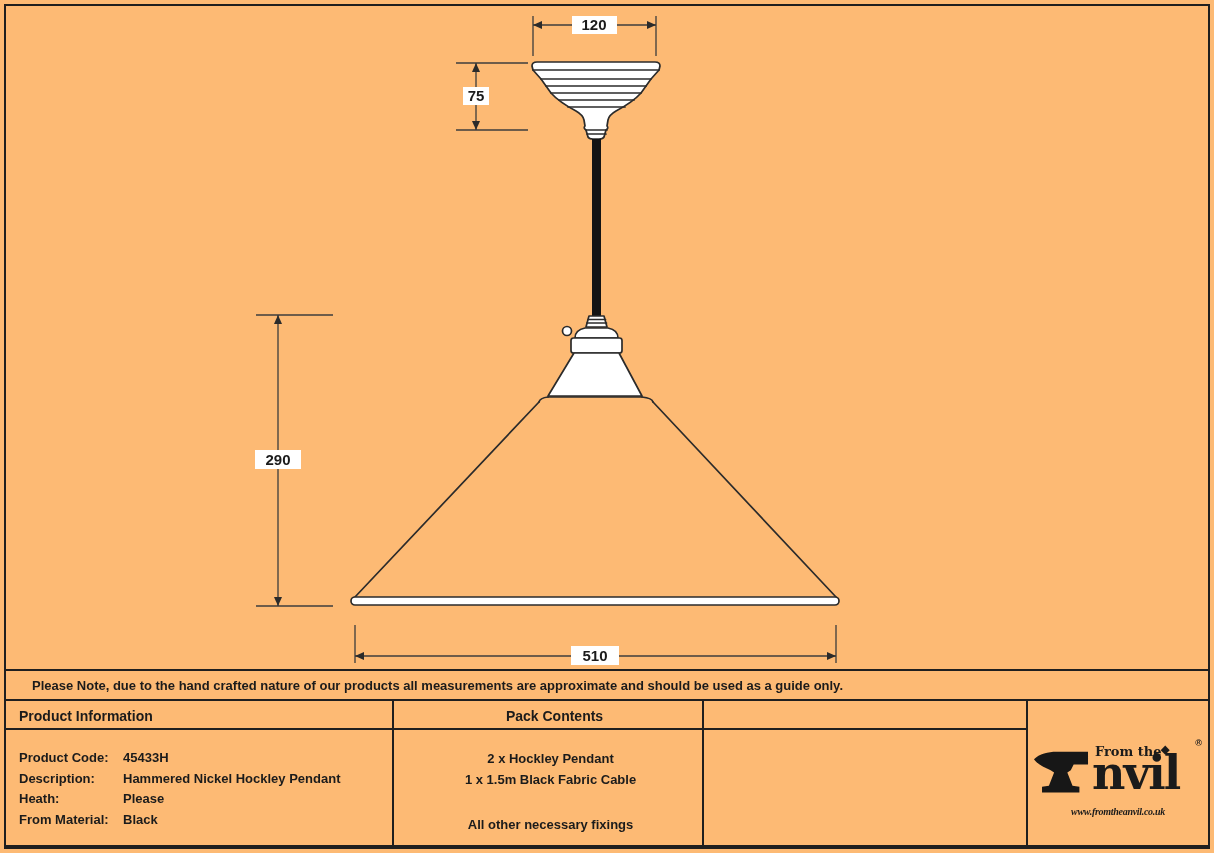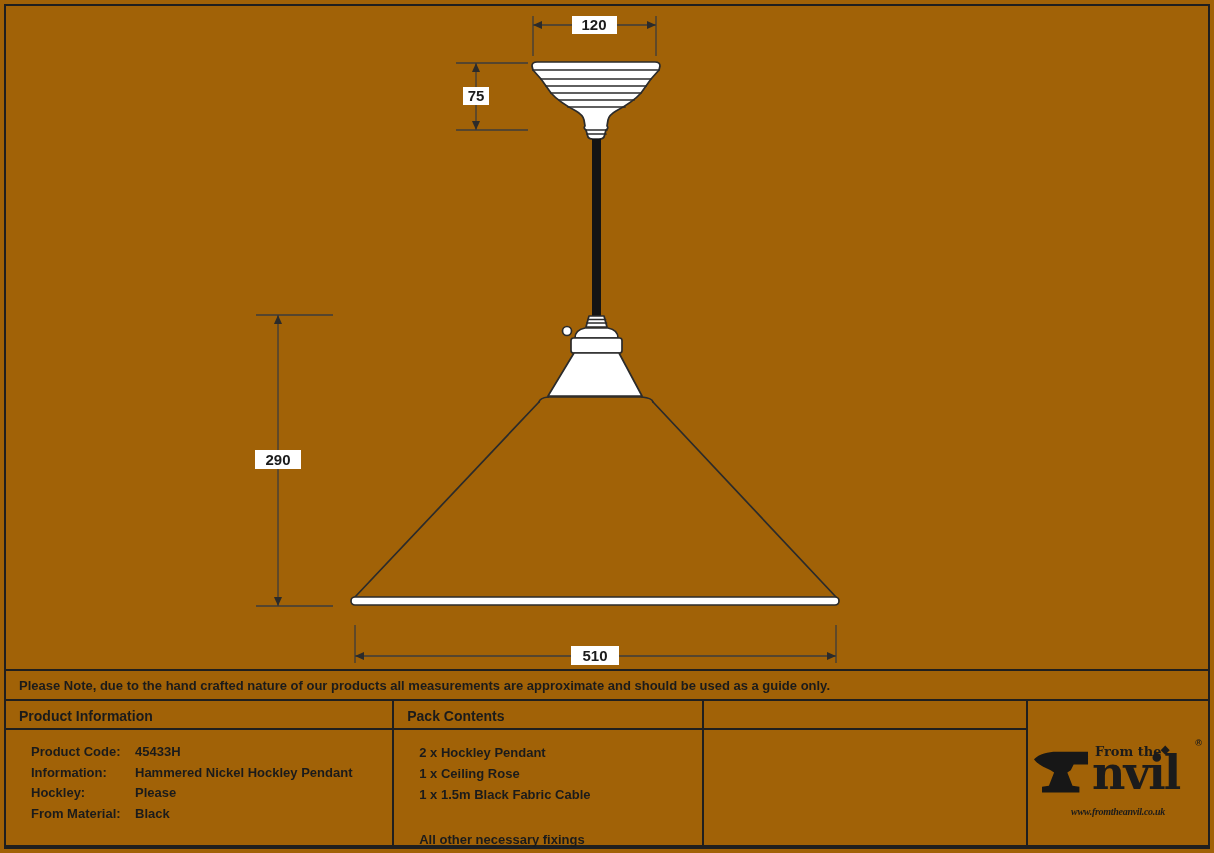--- a/index.html
+++ b/index.html
@@ -1,49 +1,49 @@
 <!DOCTYPE html>
 <html><head>
 <meta charset="utf-8">
 <style>
   html,body { margin:0; padding:0; background:#ffffff; }
   .page {
-    position:relative; width:1214px; height:853px; background:#a16207;
+    position:relative; width:1214px; height:853px; background:#fdba74;
     font-family:"Liberation Sans", sans-serif; color:#1b1b1b; overflow:hidden;
   }
   .page-border {
     position:absolute; left:4px; top:4px; right:4px; bottom:4px;
     border:2px solid #1f1f1f; pointer-events:none;
   }
   .drawing { position:absolute; left:0; top:0; }
   .drawing text {
     font-family:"Liberation Sans", sans-serif; font-weight:bold;
     font-size:15px; fill:#1b1b1b;
   }
   .note-bar {
     position:absolute; left:6px; right:6px; top:669px; height:32px;
     box-sizing:border-box; border-top:2px solid #1f1f1f; border-bottom:2px solid #1f1f1f;
-    display:flex; align-items:center; padding-left:13px;
+    display:flex; align-items:center; padding-left:26px;
     font-size:13px; font-weight:bold;
   }
   .spec-table {
     position:absolute; left:6px; right:6px; top:701px; bottom:6px;
     display:flex; box-sizing:border-box; border-bottom:2px solid #1f1f1f;
     font-weight:bold;
   }
   .col { box-sizing:border-box; }
   .col1 { width:400px; border-right:2px solid #1f1f1f; }
-  .col2 { width:319px; border-right:2px solid #1f1f1f; }
+  .col2 { width:319px; border-right:2px solid #1f1f1f;text-align:center; }
   .col3 { width:334px; border-right:2px solid #1f1f1f; }
   .col4 { flex:1; display:flex; align-items:center; justify-content:center; }
   .col-header {
     height:29px; box-sizing:border-box; border-bottom:2px solid #1f1f1f;
     padding:7px 0 0 13px; font-size:14px;
   }
-  .col-body { padding:12px 8px 0 25px; font-size:13px; }
+  .col-body { padding:12px 8px 0 13px; font-size:13px;margin-top:6px; }
   .info-row { display:grid; grid-template-columns:104px 1fr; line-height:20.5px; }
   .pack-item { line-height:21px; }
   .pack-footer { margin-top:24px; line-height:21px; }
 
   
   .logo { width:180px; text-align:center; margin-top:12px; }
   .logo-mark { position:relative; width:180px; height:62px; margin:0 auto; }
   .anvil-svg { position:absolute; left:4px; top:9px; }
   .from-the {
     position:absolute; left:67px; top:3px;
@@ -161,39 +161,38 @@
   <div class="spec-table">
 
     <div class="col col1">
       <div class="col-header">Product Information</div>
       <div class="col-body">
         <div class="info-row">
           <span>Product Code:</span>
           <span>45433H</span>
         </div>
         <div class="info-row">
-          <span>Information:</span>
+          <span>Description:</span>
           <span>Hammered Nickel Hockley Pendant</span>
         </div>
         <div class="info-row">
-          <span>Hockley:</span>
+          <span>Heath:</span>
           <span>Please</span>
         </div>
         <div class="info-row">
           <span>From Material:</span>
           <span>Black</span>
         </div>
       </div>
     </div>
 
     <div class="col col2">
       <div class="col-header">Pack Contents</div>
       <div class="col-body">
         <div class="pack-item">2 x Hockley Pendant</div>
-        <div class="pack-item">1 x Ceiling Rose</div>
         <div class="pack-item">1 x 1.5m Black Fabric Cable</div>
         <div class="pack-footer">All other necessary fixings</div>
       </div>
     </div>
 
     <div class="col col3">
       <div class="col-header"></div>
     </div>
 
     <div class="col col4">

